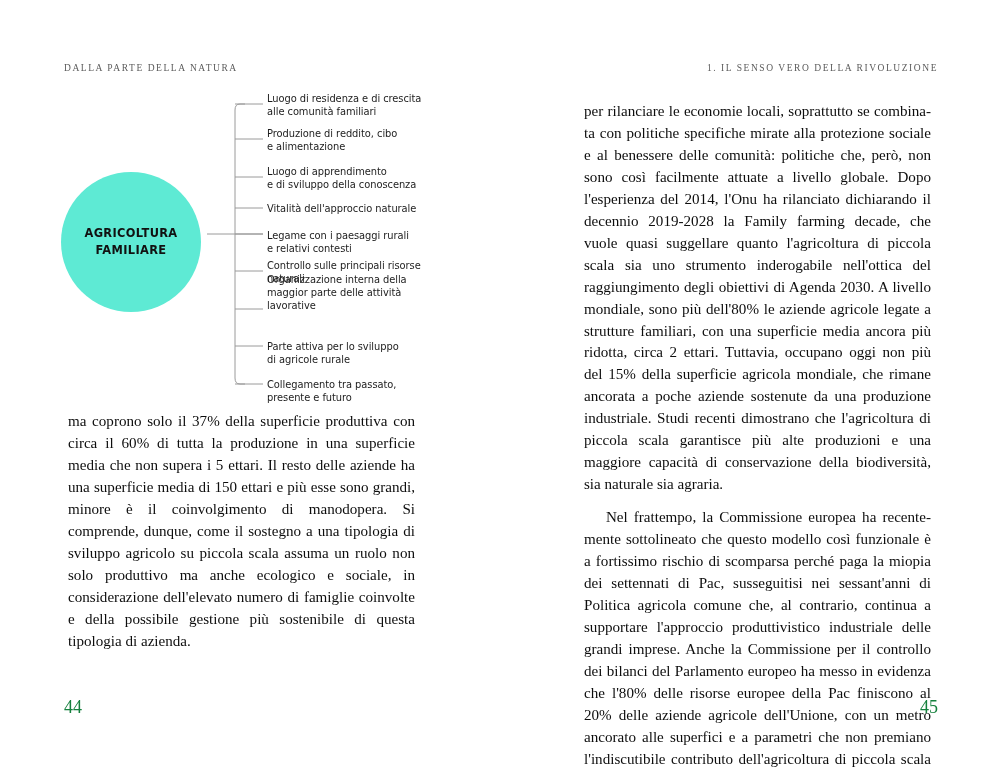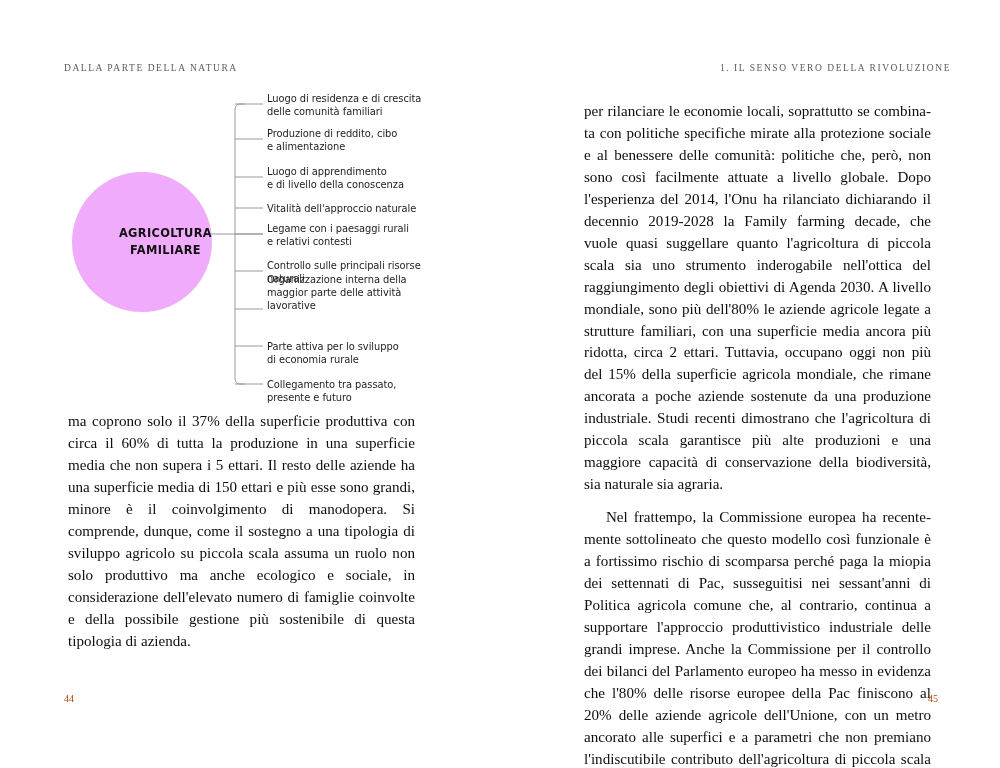--- a/index.html
+++ b/index.html
@@ -26,29 +26,29 @@
   .runhead {
     position: absolute;
     top: 63px;
     font-family: "Liberation Serif", serif;
     font-size: 9.5px;
     letter-spacing: 1.55px;
     color: #5b5b5b;
     white-space: nowrap;
   }
   .runhead.left  { left: 64px; }
-  .runhead.right { right: 49px; text-align: right; }
+  .runhead.right { right: 62px; text-align: right; }
 
   
   .folio {
     position: absolute;
-    bottom: 64px;
+    bottom: 50px;
     font-family: "Liberation Serif", serif;
-    font-size: 10px;
-    color: #c2410c;
+    font-size: 18px;
+    color: #15803d;
   }
   .folio.left  { left: 64px; }
   .folio.right { right: 62px; }
 
   
   .col {
     position: absolute;
     width: 369px;
     font-size: 15.1px;
     line-height: 1.455;
@@ -66,29 +66,29 @@
   
   .diagram {
     position: absolute;
     left: 57px;
     top: 84px;
     width: 380px;
     height: 310px;
   }
   .circle {
     position: absolute;
-    left: 15px;
+    left: 4px;
     top: 88px;
     width: 140px;
     height: 140px;
     border-radius: 50%;
-    background: #f0abfc;
+    background: #5eead4;
     display: flex;
     align-items: center;
-    justify-content: flex-end;
+    justify-content: center;
   }
   .circle-label {
     font-family: "DejaVu Sans", sans-serif;
     font-weight: bold;
     font-size: 11.4px;
     letter-spacing: 0.35px;
     line-height: 1.45;
     text-align: center;
     color: #111111;
     white-space: pre-line;
@@ -149,35 +149,35 @@
       </g>
     </svg>
 
     <div class="circle">
       <div class="circle-label">AGRICOLTURA
 FAMILIARE</div>
     </div>
 
     <div class="labels">
       <div class="dlabel" style="top:8px">Luogo di residenza e di crescita
-delle comunità familiari</div>
+alle comunità familiari</div>
       <div class="dlabel" style="top:43px">Produzione di reddito, cibo
 e alimentazione</div>
       <div class="dlabel" style="top:81px">Luogo di apprendimento
-e di livello della conoscenza</div>
+e di sviluppo della conoscenza</div>
       <div class="dlabel" style="top:118px">Vitalità dell'approccio naturale</div>
-      <div class="dlabel" style="top:138px">Legame con  i paesaggi rurali
+      <div class="dlabel" style="top:145px">Legame con  i paesaggi rurali
 e relativi contesti</div>
       <div class="dlabel" style="top:175px">Controllo sulle principali risorse
 naturali</div>
       <div class="dlabel" style="top:189px">Organizzazione interna della
 maggior parte delle attività
 lavorative</div>
       <div class="dlabel" style="top:256px">Parte attiva per lo sviluppo
-di economia rurale</div>
+di agricole rurale</div>
       <div class="dlabel" style="top:294px">Collegamento tra passato,
 presente e futuro</div>
     </div>
   </div>
 
   <div class="col left">
     <p>ma coprono solo il 37% della superficie produttiva con circa il 60% di tutta la produzione in una superficie media che non supera i 5 ettari. Il resto delle aziende ha una superficie media di 150 ettari e più esse sono grandi, minore è il coin­volgimento di manodopera. Si comprende, dunque, come il sostegno a una tipologia di sviluppo agricolo su piccola scala assuma un ruolo non solo produttivo ma anche eco­logico e sociale, in considerazione dell'elevato numero di famiglie coinvolte e della possibile gestione più sostenibile di questa tipologia di azienda.</p>
   </div>
 
   <div class="col right">

